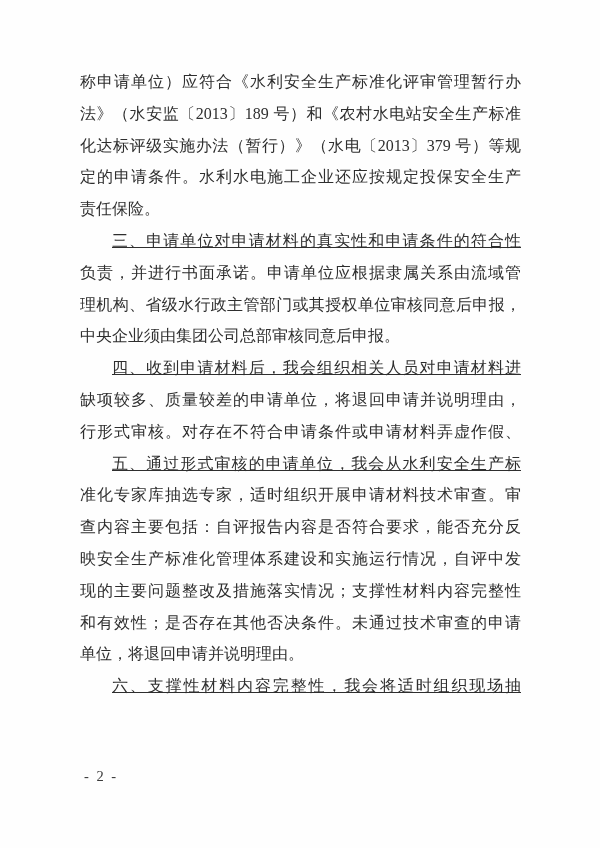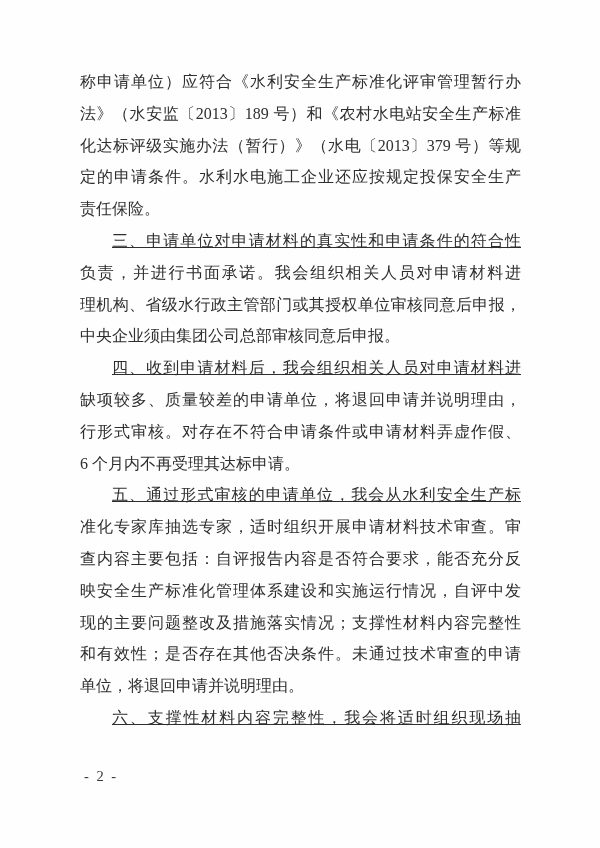--- a/index.html
+++ b/index.html
@@ -57,27 +57,26 @@
 <body>
 
 <div class="page">
   <div class="body-text">
       <div class="line">称申请单位）应符合《水利安全生产标准化评审管理暂行办</div>
       <div class="line">法》（水安监〔2013〕189 号）和《农村水电站安全生产标准</div>
       <div class="line">化达标评级实施办法（暂行）》（水电〔2013〕379 号）等规</div>
       <div class="line">定的申请条件。水利水电施工企业还应按规定投保安全生产</div>
       <div class="line last">责任保险。</div>
       <div class="line indent">三、申请单位对申请材料的真实性和申请条件的符合性</div>
-      <div class="line">负责，并进行书面承诺。我会组织相关人员对申请材料进</div>
+      <div class="line">负责，并进行书面承诺。申请单位应根据隶属关系由流域管</div>
       <div class="line">理机构、省级水行政主管部门或其授权单位审核同意后申报，</div>
       <div class="line last">中央企业须由集团公司总部审核同意后申报。</div>
       <div class="line indent">四、收到申请材料后，我会组织相关人员对申请材料进</div>
       <div class="line">缺项较多、质量较差的申请单位，将退回申请并说明理由，</div>
       <div class="line">行形式审核。对存在不符合申请条件或申请材料弄虚作假、</div>
-      <div class="line last">6 个月内不再受理其达标申请。</div>
       <div class="line indent">五、通过形式审核的申请单位，我会从水利安全生产标</div>
       <div class="line">准化专家库抽选专家，适时组织开展申请材料技术审查。审</div>
       <div class="line">查内容主要包括：自评报告内容是否符合要求，能否充分反</div>
       <div class="line">映安全生产标准化管理体系建设和实施运行情况，自评中发</div>
       <div class="line">现的主要问题整改及措施落实情况；支撑性材料内容完整性</div>
       <div class="line">和有效性；是否存在其他否决条件。未通过技术审查的申请</div>
       <div class="line last">单位，将退回申请并说明理由。</div>
       <div class="line indent">六、支撑性材料内容完整性，我会将适时组织现场抽</div>
     </div>
   <div class="page-number">- 2 -</div>

